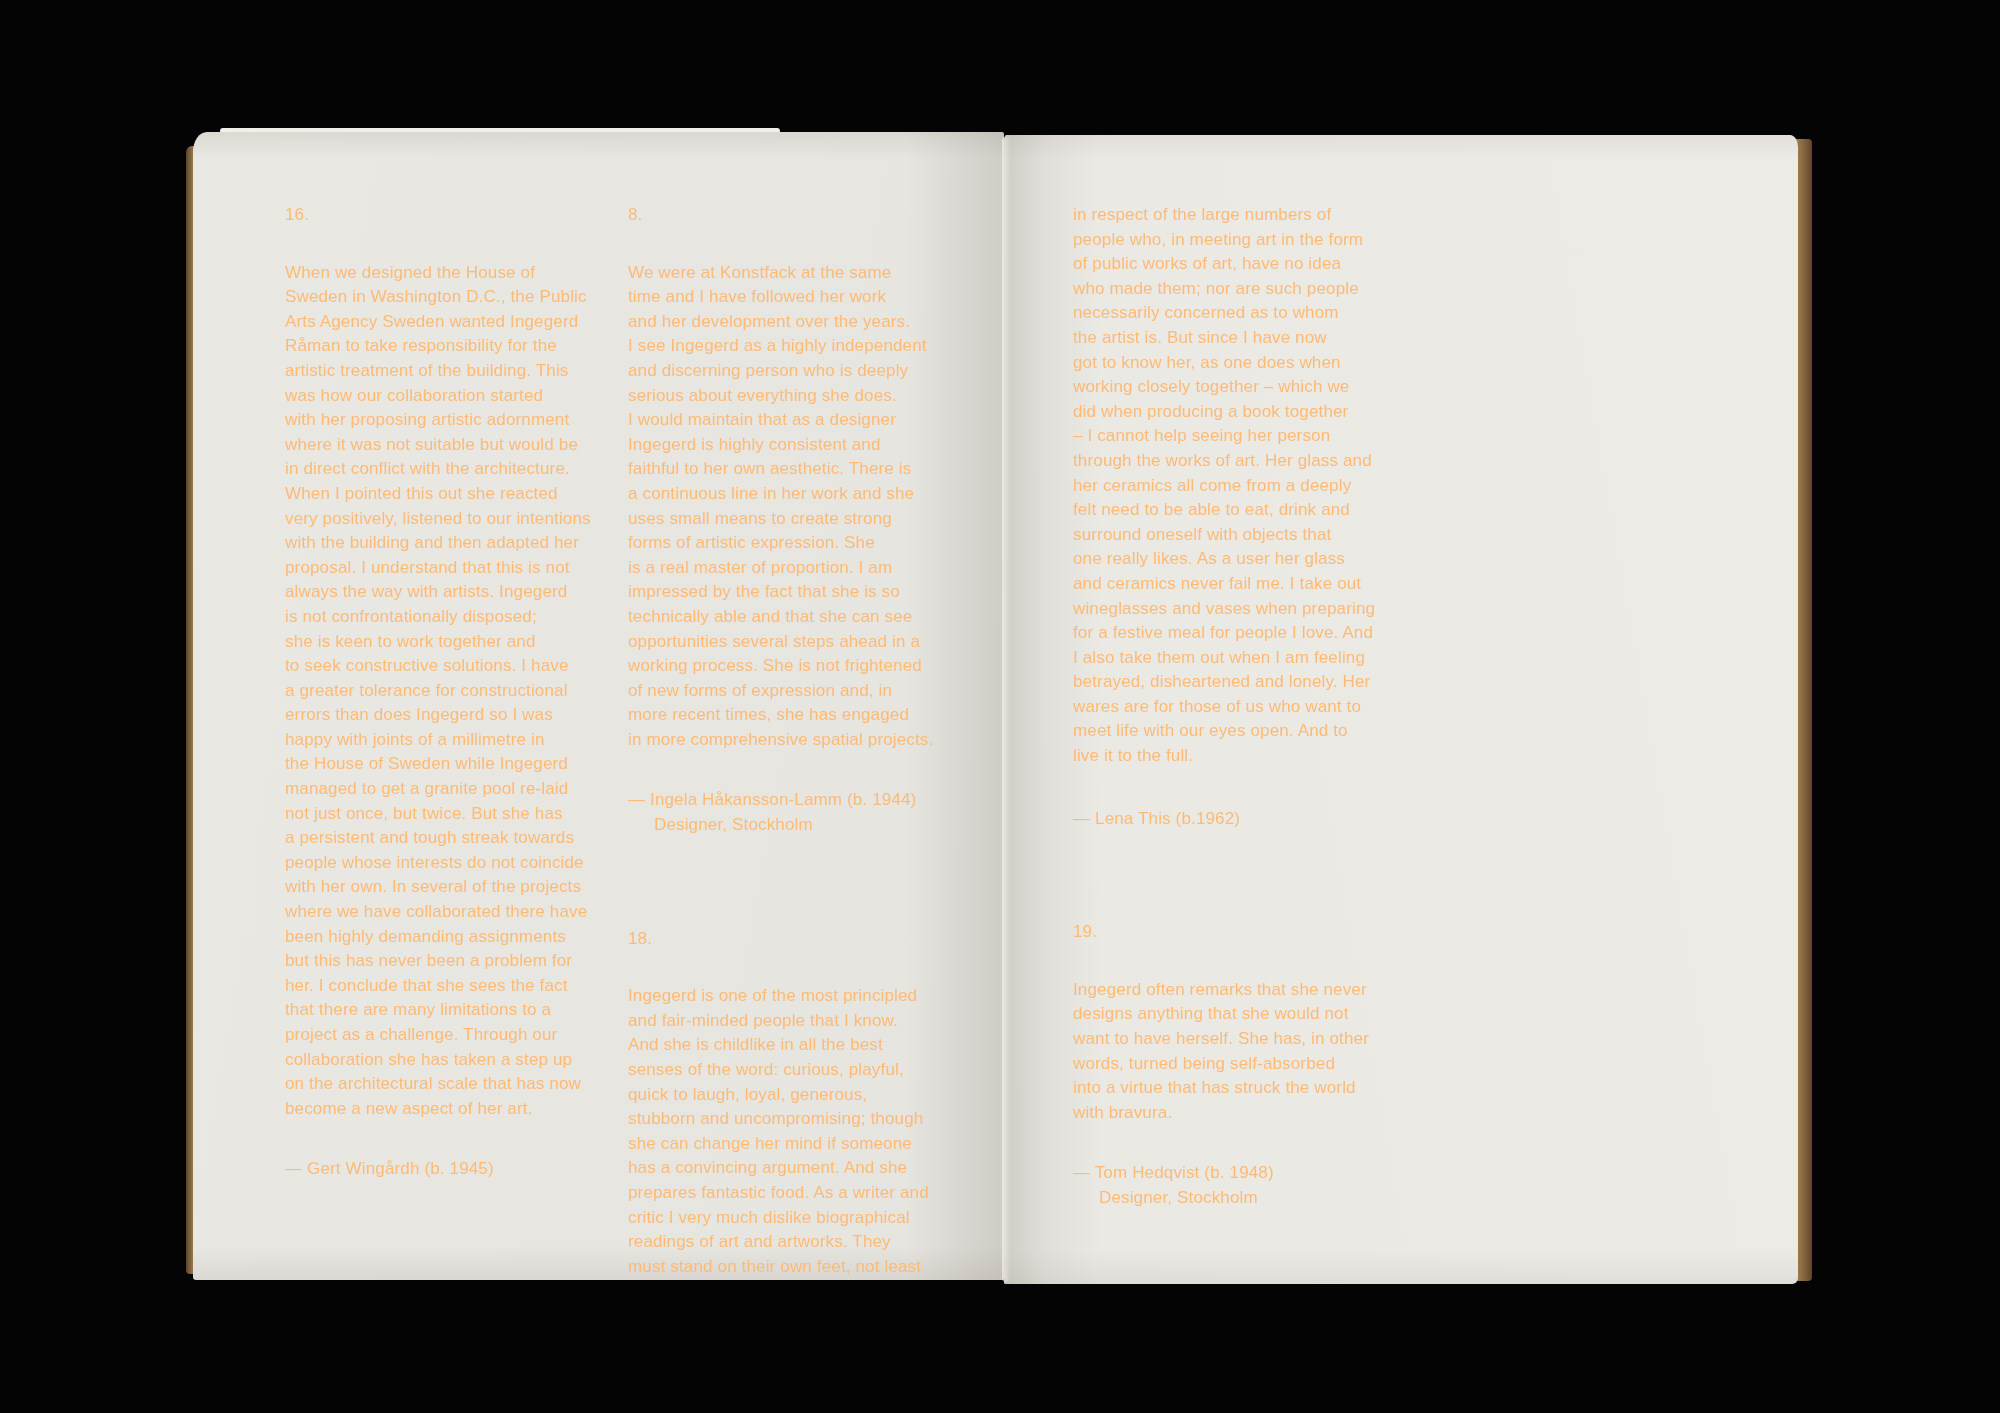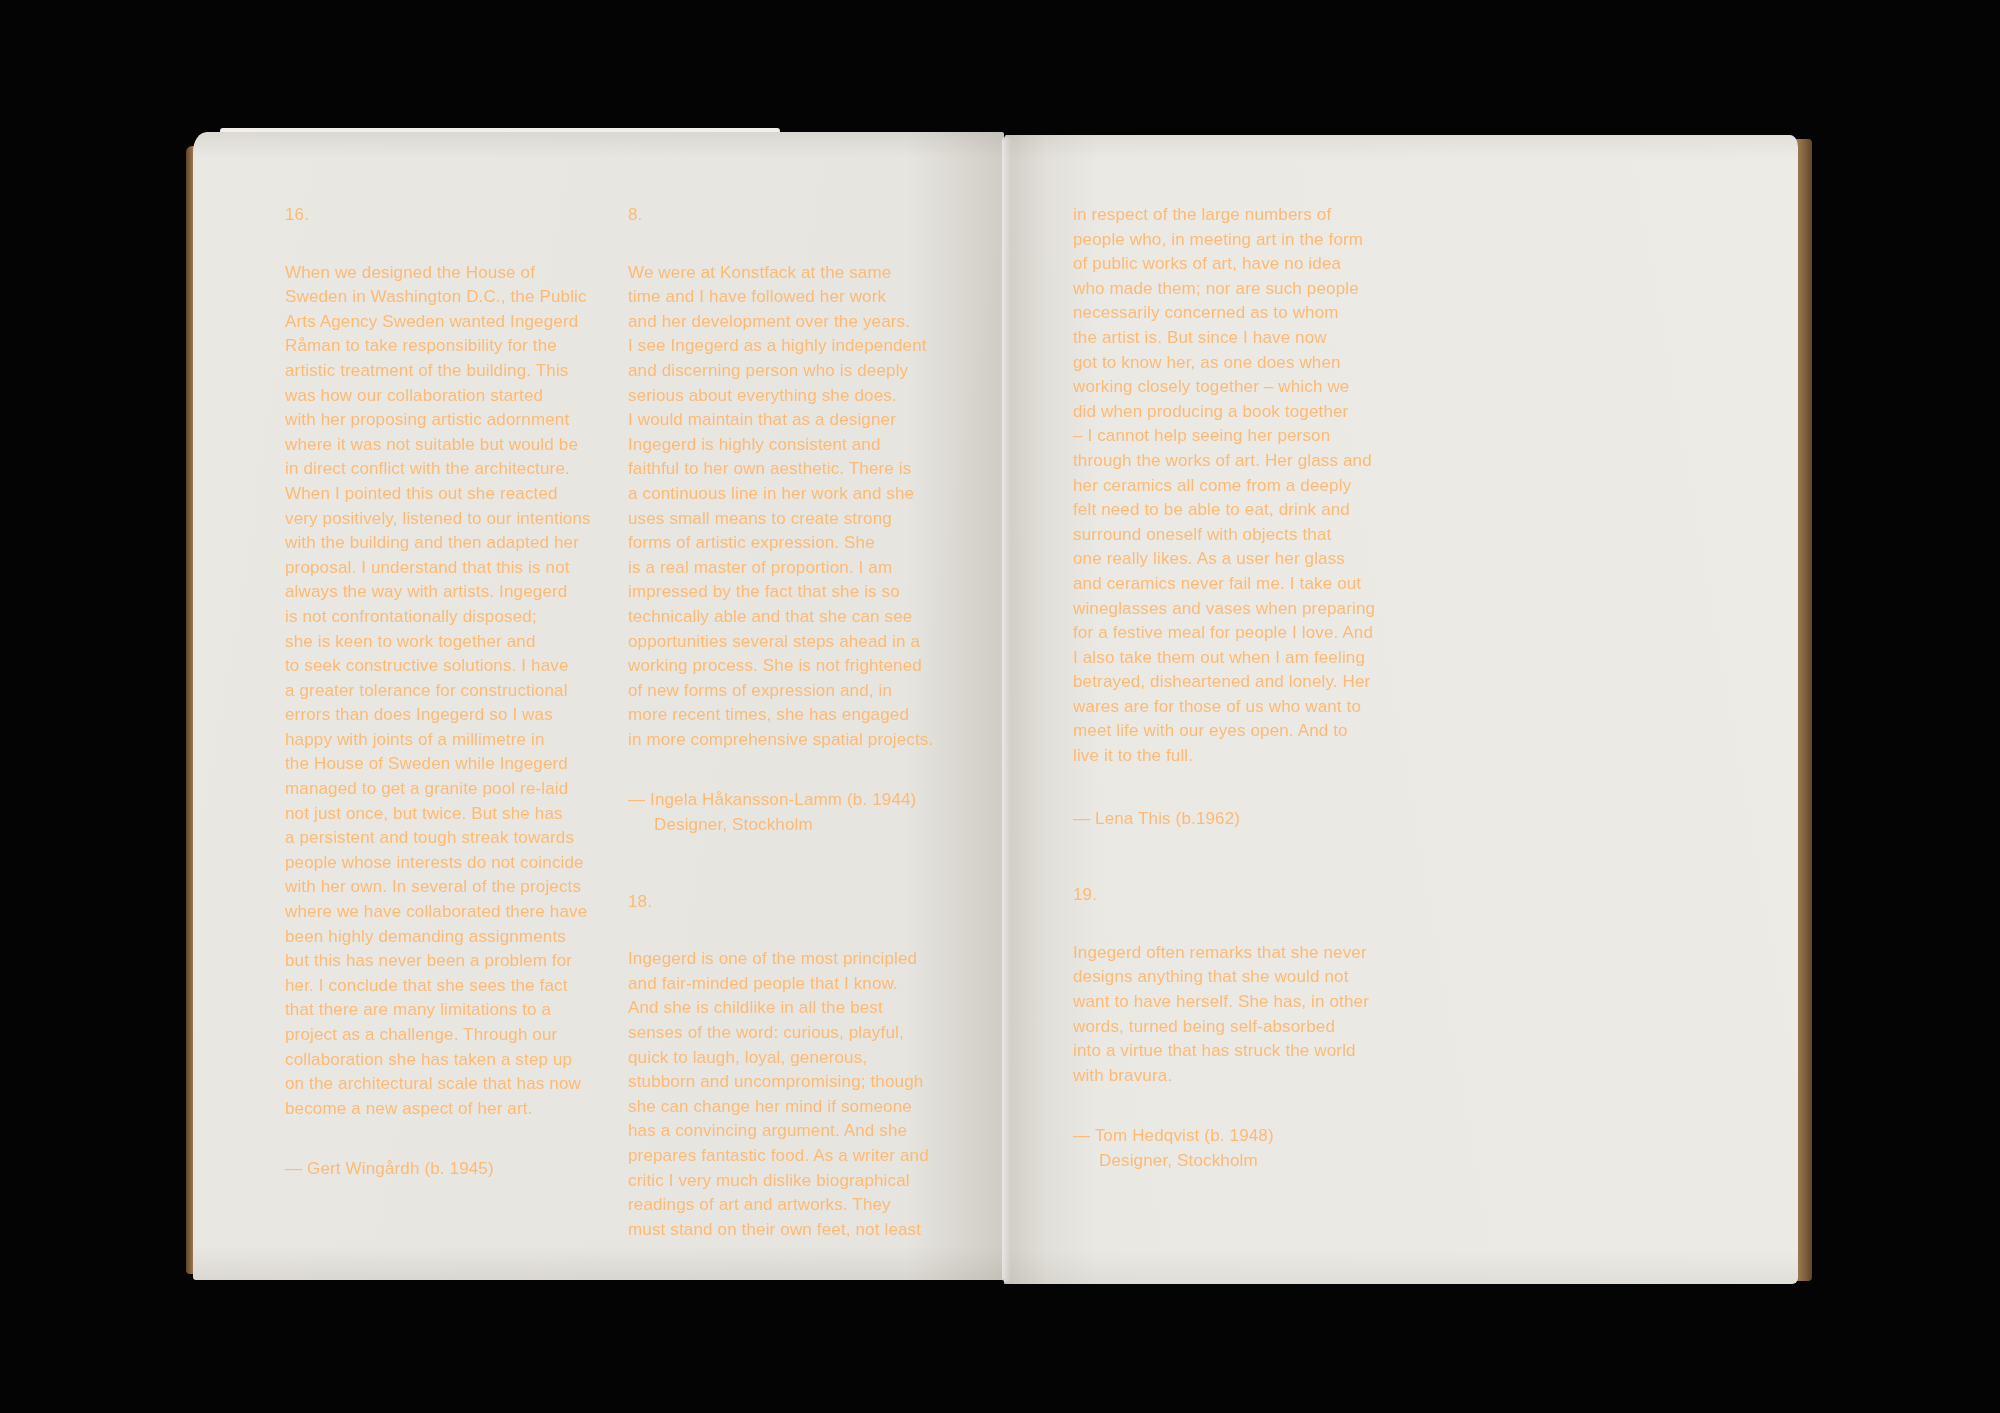--- a/index.html
+++ b/index.html
@@ -87,21 +87,21 @@
     z-index: 3;
   }
   .col-1 { left: 285px; top: 203px; }
   .col-2 { left: 628px; top: 203px; }
   .col-3 { left: 1073px; top: 203px; }
 
   .sec-num {
     margin: 0 0 33px 0;
   }
   .sec-num.later {
-    margin-top: 52px;
+    margin-top: 89px;
   }
   .body {
     margin: 0;
     white-space: pre-line;
   }
   .attribution {
     margin-top: 36px;
   }
   .attribution.wide-gap {
     margin-top: 38px;

